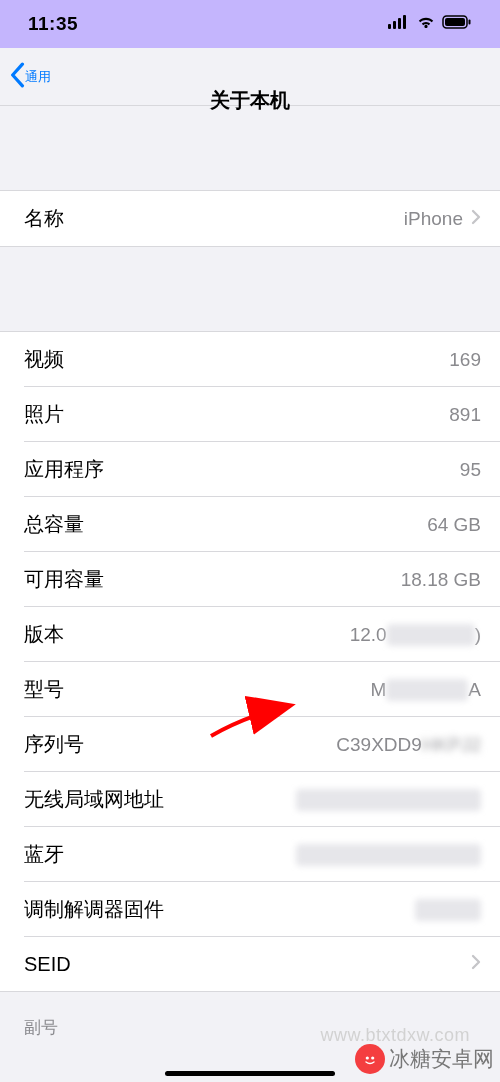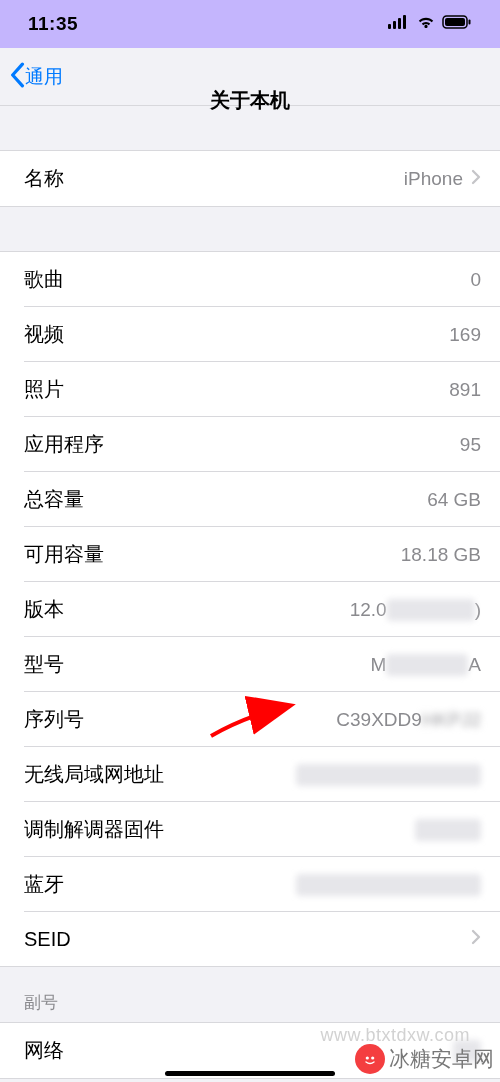--- a/index.html
+++ b/index.html
@@ -37,21 +37,21 @@
       align-items: center;
       border-bottom: 1px solid #d8d8dc;
     }
     .back-button {
       display: flex;
       align-items: center;
       padding-left: 8px;
       color: #007aff;
     }
     .back-label {
-      font-size: 19px;
+      font-size: 13px;
       color: #007aff;
       margin-left: -1px;
     }
     .nav-title {
       position: absolute;
       left: 50%;
       transform: translateX(-50%);
       font-size: 20px;
       font-weight: 600;
       margin-top: 48px;
@@ -77,20 +77,21 @@
       left: 24px;
       right: 0;
       bottom: 0;
       height: 0.8px;
       background: #d8d8dc;
     }
     .cell:last-child::after { display: none; }
     .cell-group {
       border-top: 0.8px solid #d8d8dc;
       border-bottom: 0.8px solid #d8d8dc;
+      margin-top: 40px;
     }
     .cell-label {
       font-size: 20px;
       color: #000;
     }
     .cell-value {
       font-size: 19px;
       color: #8a8a8e;
       display: flex;
       align-items: center;
@@ -214,24 +215,20 @@
           </svg>
       </span>
     </span>
   </div>
 </div>
 
 <div class="section-spacer"></div>
 
 <div class="cell-group">
   <div class="cell">
-    <span class="cell-label">歌曲</span>
-    <span class="cell-value">0</span>
-  </div>
-  <div class="cell">
     <span class="cell-label">视频</span>
     <span class="cell-value">169</span>
   </div>
   <div class="cell">
     <span class="cell-label">照片</span>
     <span class="cell-value">891</span>
   </div>
   <div class="cell">
     <span class="cell-label">应用程序</span>
     <span class="cell-value">95</span>
@@ -267,29 +264,29 @@
         <span style="filter:blur(3.5px);color:#9f9fa3">HKPJ2</span>
     </span>
   </div>
   <div class="cell">
     <span class="cell-label">无线局域网地址</span>
     <span class="cell-value">
       <span class="blur-area" style="width:185px"></span>
     </span>
   </div>
   <div class="cell">
+    <span class="cell-label">蓝牙</span>
+    <span class="cell-value">
+      <span class="blur-area" style="width:185px"></span>
+    </span>
+  </div>
+  <div class="cell">
     <span class="cell-label">调制解调器固件</span>
     <span class="cell-value">
       <span class="blur-area" style="width:66px"></span>
-    </span>
-  </div>
-  <div class="cell">
-    <span class="cell-label">蓝牙</span>
-    <span class="cell-value">
-      <span class="blur-area" style="width:185px"></span>
     </span>
   </div>
   <div class="cell">
     <span class="cell-label">SEID</span>
     <span class="cell-value">
       <span class="chevron">
         <svg width="10" height="16" viewBox="0 0 10 16">
             <path d="M2 2 L8 8 L2 14" stroke="#c5c5c8" stroke-width="2.3" fill="none" stroke-linecap="round" stroke-linejoin="round"></path>
           </svg>
       </span>

